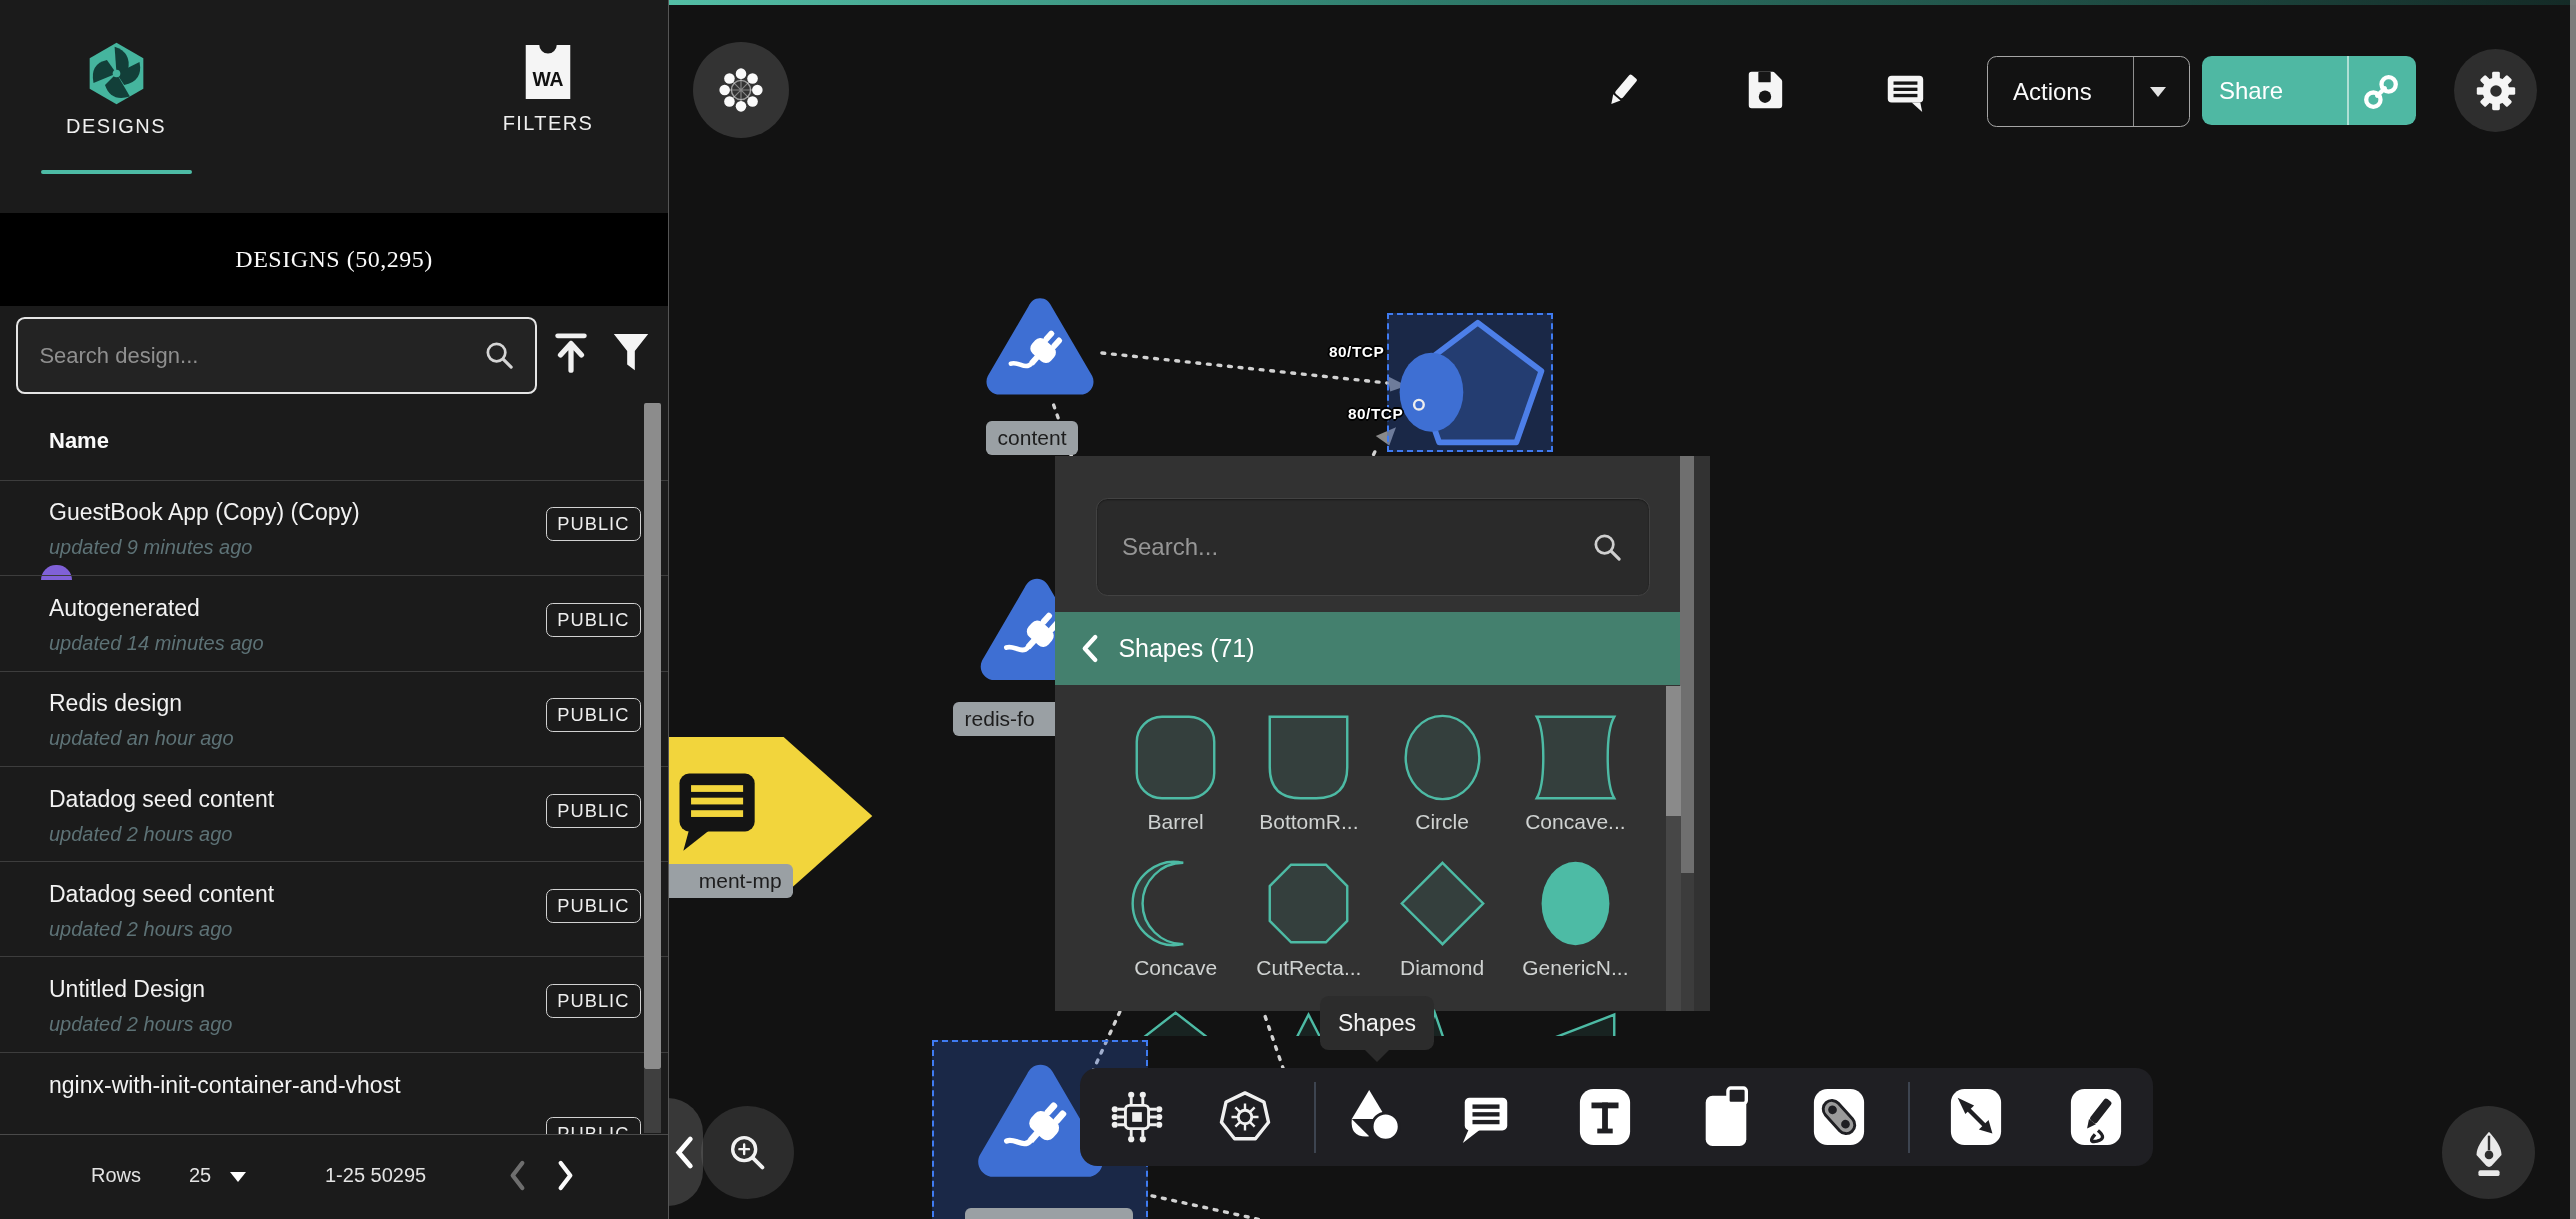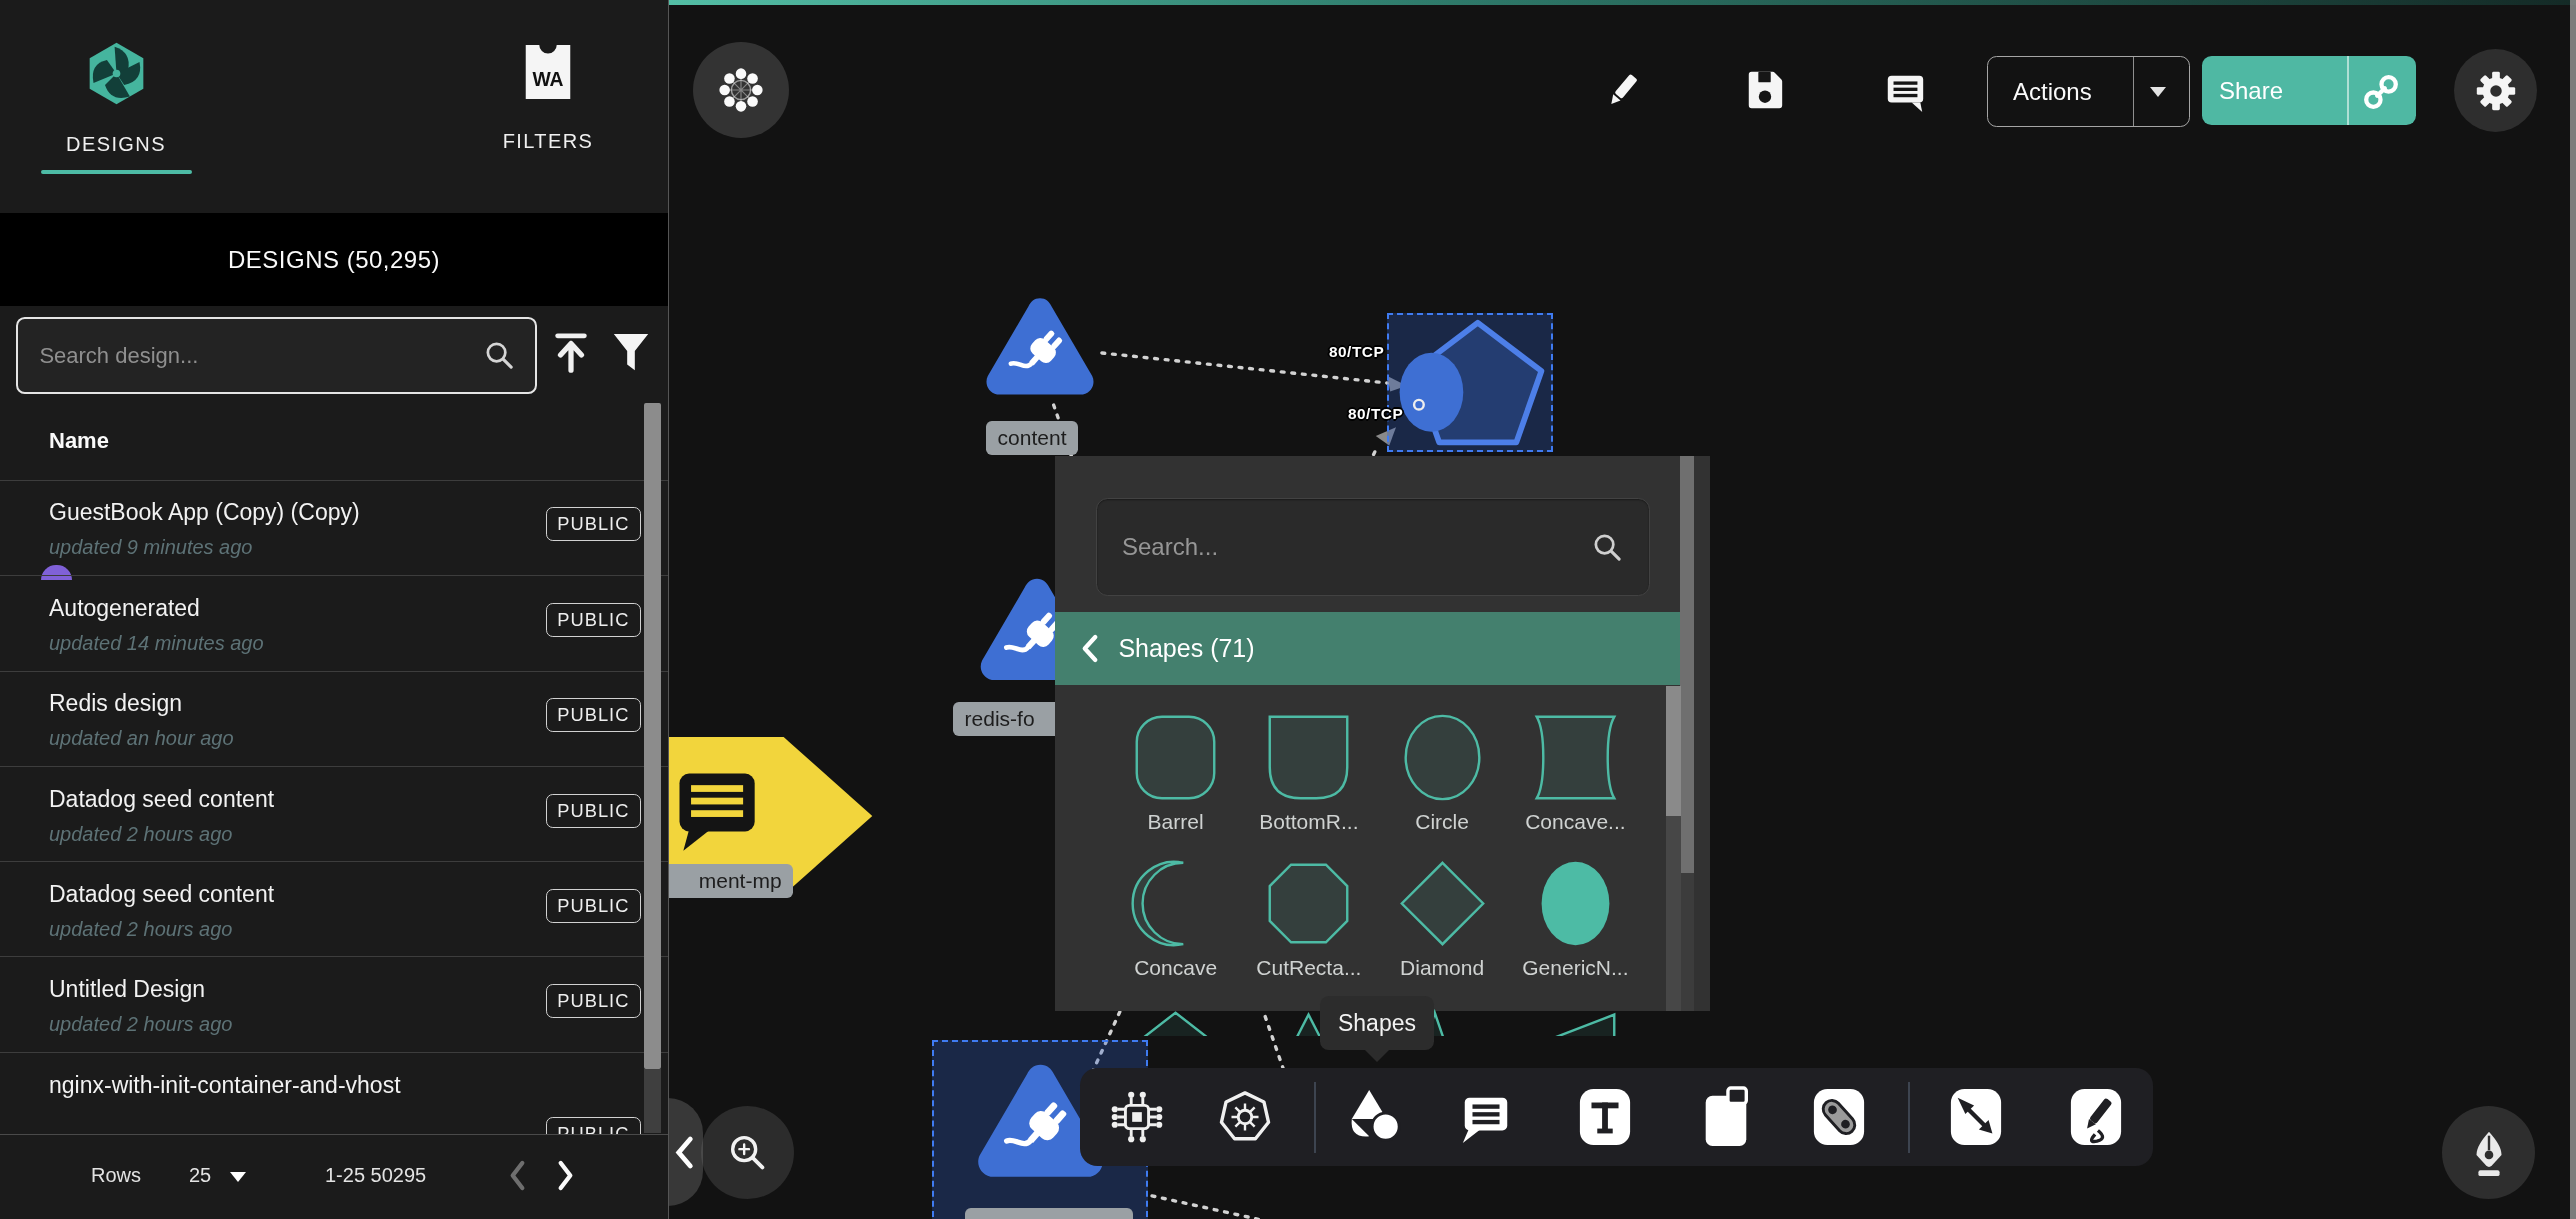--- a/index.html
+++ b/index.html
@@ -6,24 +6,24 @@
   #app{position:relative;width:2576px;height:1219px;background:#121212;overflow:hidden;
        font-family:"Liberation Sans",sans-serif;color:#eee;}
   .abs{position:absolute;}
   
   .topline{left:0;top:0;width:2576px;height:4.8px;
     background:linear-gradient(90deg,#2a6e60 0%,#58c7ad 22%,#2f7c6c 55%,#1c453d 85%,#142a26 100%);}
   
   .sidebar{left:0;top:0;width:668px;height:1219px;background:#1b1b1b;z-index:30;border-right:1.9px solid #555;}
   .tab{top:39px;width:174px;height:154px;display:flex;flex-direction:column;align-items:center;
        justify-content:flex-start;cursor:pointer;}
-  .tab .lbl{margin-top:25px;font-size:20px;letter-spacing:1.4px;color:#f0f0f0;}
+  .tab .lbl{margin-top:7px;font-size:20px;letter-spacing:1.4px;color:#f0f0f0;}
   .tab-underline{left:41px;top:170px;width:151px;height:3.9px;background:#4dbba5;border-radius:1.9px;}
   .sb-black{left:0;top:213px;width:668px;height:93px;background:#000;display:flex;align-items:center;justify-content:center;}
-  .sb-black .t{font-size:24px;color:#fafafa;letter-spacing:0.5px;}
+  .sb-black .t{font-size:24px;color:#fafafa;letter-spacing:0.5px;font-family:Liberation Serif, serif;}
   .sb-search{left:16.4px;top:317px;width:517px;height:73px;background:#232323;border:2px solid #e5e5e5;
        border-radius:8.7px;display:flex;align-items:center;}
   .sb-search input{flex:1;background:transparent;border:none;outline:none;color:#ddd;font-size:22px;
        padding:0 9.6px 0 21px;font-family:"Liberation Sans",sans-serif;}
   .sb-search input::placeholder{color:#8f8f8f;}
   .panel-search input::placeholder{color:#969696;}
   .colname{left:49px;top:428px;font-size:22px;font-weight:bold;color:#fafafa;}
   .rowsep{left:0;width:668px;height:1px;background:#3d3d3d;}
   .drow{left:0;width:668px;height:95px;}
   .drow .nm{position:absolute;left:49px;top:19.3px;font-size:23px;color:#f2f2f2;white-space:nowrap;}

